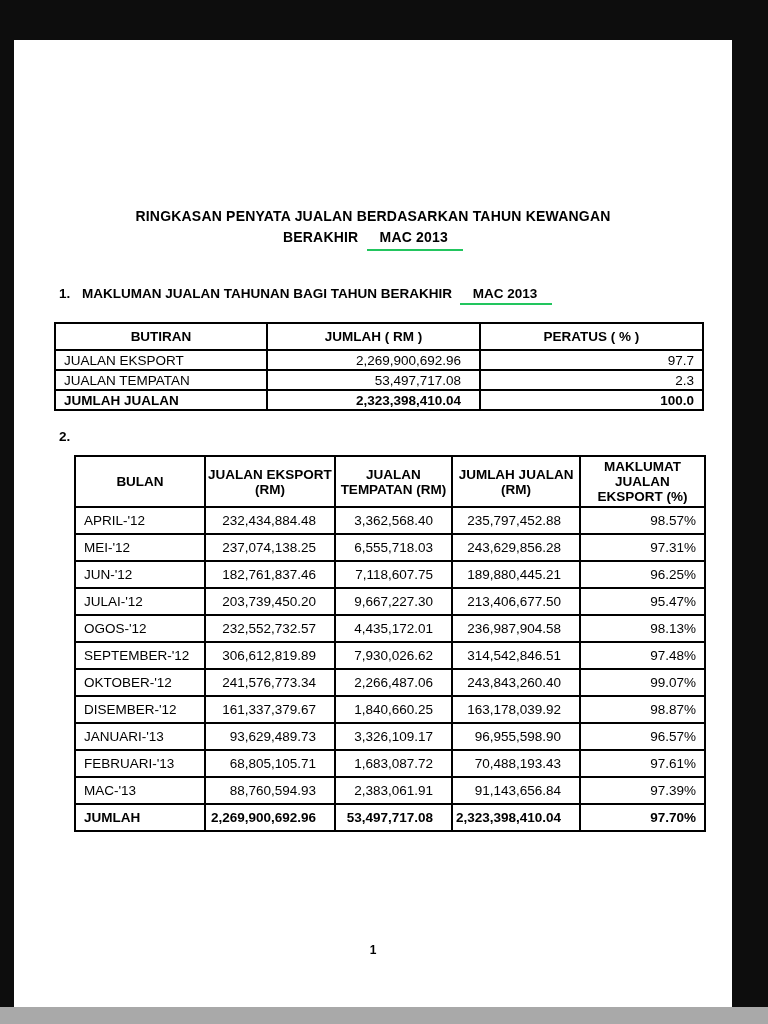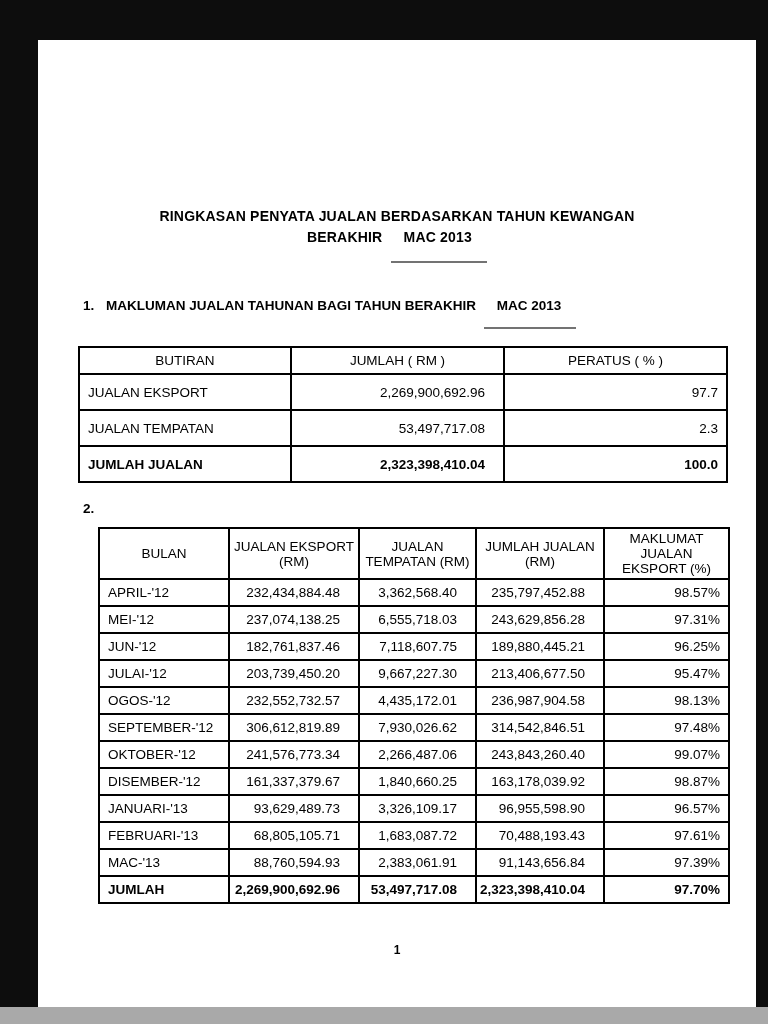--- a/index.html
+++ b/index.html
@@ -8,21 +8,21 @@
 
   .viewer {
     position: relative;
     width: 768px;
     height: 1024px;
     background: #0d0d0d;
     overflow: hidden;
   }
   .page {
     position: absolute;
-    left: 38px;
+    left: 14px;
     top: 40px;
     width: 718px;
     height: 967px;
     background: #ffffff;
     color: #000000;
   }
   .bottom-strip {
     position: absolute;
     left: 0;
     top: 1007px;
@@ -34,22 +34,22 @@
   .doc-title {
     padding-top: 166px;
     text-align: center;
     font-weight: 700;
     font-size: 14px;
     line-height: 21px;
     letter-spacing: 0.2px;
   }
   .uline {
     display: inline-block;
-    border-bottom: 2px solid #737373;
-    padding: 0 15px 13px 13px;
+    border-bottom: 2px solid #22c55e;
+    padding: 0 15px 1px 13px;
     margin-left: 4px;
   }
 
   .section-heading {
     display: flex;
     font-weight: 700;
     font-size: 13.5px;
     line-height: 17px;
     margin-left: 45px;
   }
@@ -61,25 +61,25 @@
     border-collapse: collapse;
     table-layout: fixed;
     background: #fff;
   }
   th, td {
     border: 2px solid #000;
     font-size: 13.5px;
     overflow: hidden;
     vertical-align: middle;
   }
-  th { font-weight: 400; text-align: center; }
+  th { font-weight: 700; text-align: center; }
 
   .t1 { width: 648px; margin: 17px 0 0 40px; }
   .t1 th { height: 27px; }
-  .t1 td { height: 36px; }
+  .t1 td { height: 20px; }
 
   .t2 { width: 630px; margin: 10px 0 0 60px; }
   .t2 th { height: 49px; line-height: 15px; padding: 2px; }
   .t2 td { height: 27px; }
 
   .lbl  { text-align: left;  padding-left: 8px; }
   .numc { text-align: right; padding-right: 18px; }
   .pctc { text-align: right; padding-right: 8px; padding-left: 10px; }
   .total td { font-weight: 700; }
 

